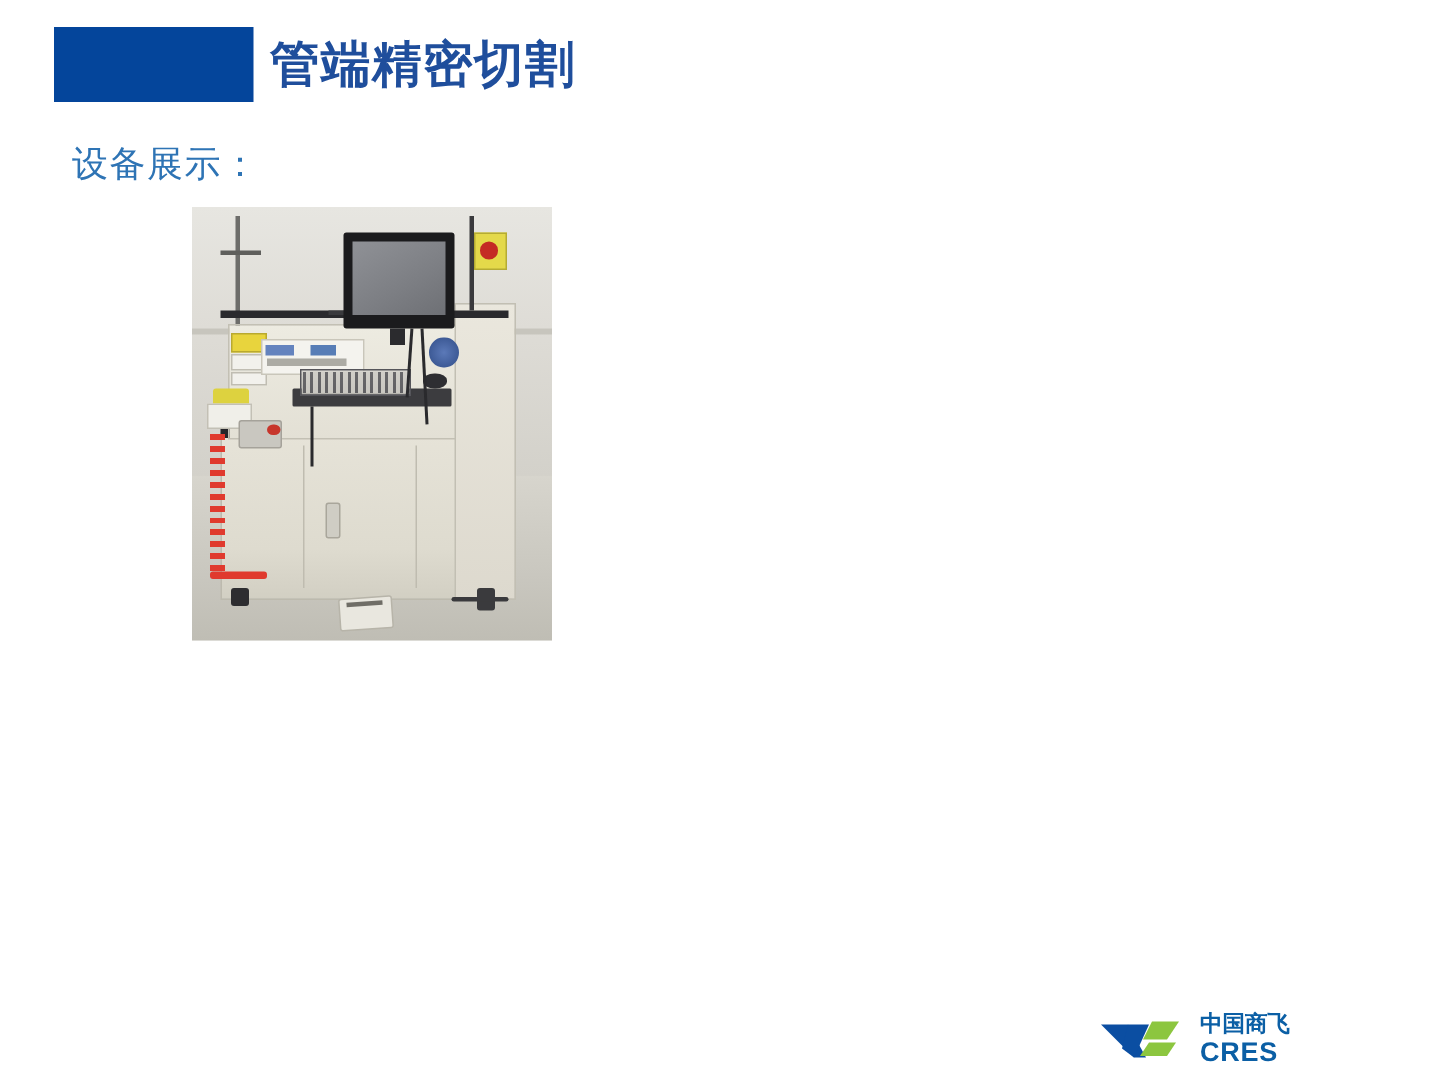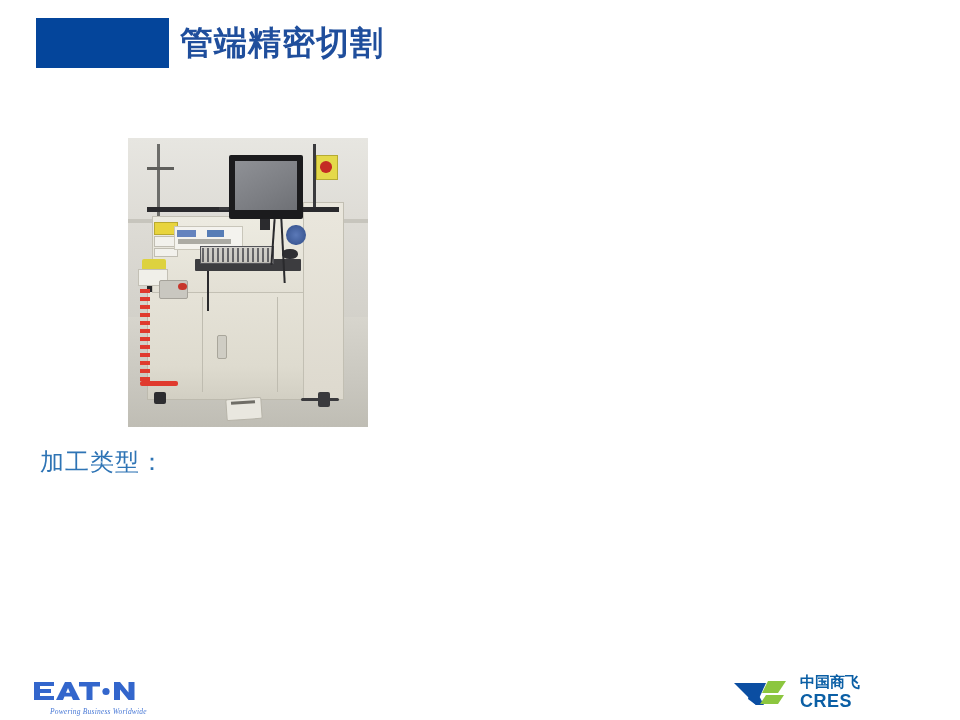--- a/index.html
+++ b/index.html
@@ -374,20 +374,21 @@
   }
 </style>
 </head>
 <body>
 
 <div class="slide">
 
   <div class="title-block"></div>
   <div class="slide-title">管端精密切割</div>
 
+  <div class="section-heading heading-equipment">设备展示：</div>
 
   <div class="photo-frame">
     <div class="photo-inner">
       <div class="ph-wall"></div>
       <div class="ph-wall-trim"></div>
       <div class="ph-floor"></div>
       <div class="ph-pole"></div>
       <div class="ph-pole-cross"></div>
 
       <div class="ph-base"></div>
@@ -436,35 +437,22 @@
       <div class="ph-coil"></div>
       <div class="ph-coil-bar"></div>
       <div class="ph-foot-l"></div>
       <div class="ph-foot-r"></div>
       <div class="ph-pedal"></div>
       <div class="ph-pedal-bar"></div>
       <div class="ph-hose"></div>
     </div>
   </div>
 
-  <div class="section-heading heading-process">加工类型：</div>
-
-
-  <div class="eaton-logo">
-    <svg width="125" height="20" viewBox="0 0 125 20">
-      <g fill="#3366CC">
-        <path d="M2 1 L22 1 L22 5 L8 5 L8 8 L19 8 L19 12 L8 12 L8 15 L22 15 L22 19 L2 19 Z"></path>
-        <path d="M24 19 L33 1 L39 1 L48 19 L41 19 L39.5 15.5 L32.5 15.5 L31 19 Z M34 11.8 L38 11.8 L36 7 Z"></path>
-        <path d="M47 1 L68 1 L68 5.4 L60.5 5.4 L60.5 19 L54.5 19 L54.5 5.4 L47 5.4 Z"></path>
-        <circle cx="74" cy="10.5" r="3.6"></circle>
-        <path d="M82 1 L88 1 L96.5 11.5 L96.5 1 L102.5 1 L102.5 19 L96.5 19 L88 8.6 L88 19 L82 19 Z"></path>
-      </g>
-    </svg>
-    <div class="eaton-tag">Powering Business Worldwide</div>
-  </div>
+
+
 
   <div class="comac-logo">
     <div class="comac-mark">
       <svg width="62" height="34" viewBox="0 0 62 34">
         <path d="M2 8 L20 8 L32 30 L24 30 Z" fill="#0B4EA2"></path>
         <path d="M20 8 L34 8 L24 30 L16 24 Z" fill="#0B4EA2"></path>
         <path d="M36 6 L54 6 L46 18 L30 18 Z" fill="#8CC63F"></path>
         <path d="M34 20 L52 20 L46 29 L28 29 Z" fill="#8CC63F"></path>
       </svg>
     </div>

